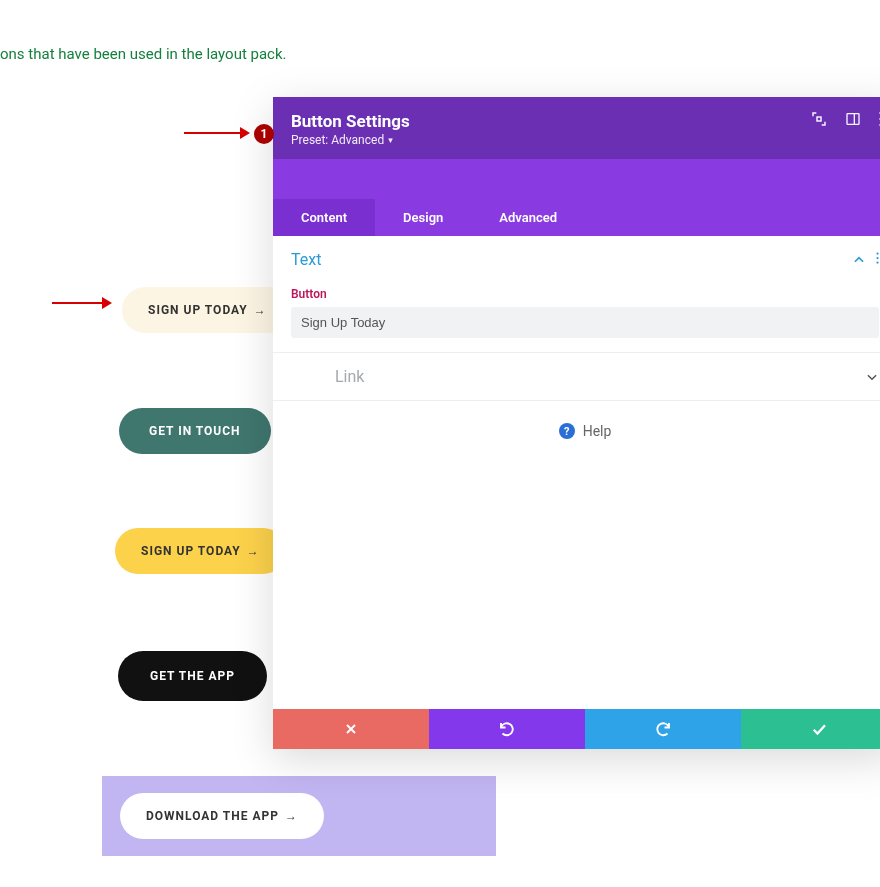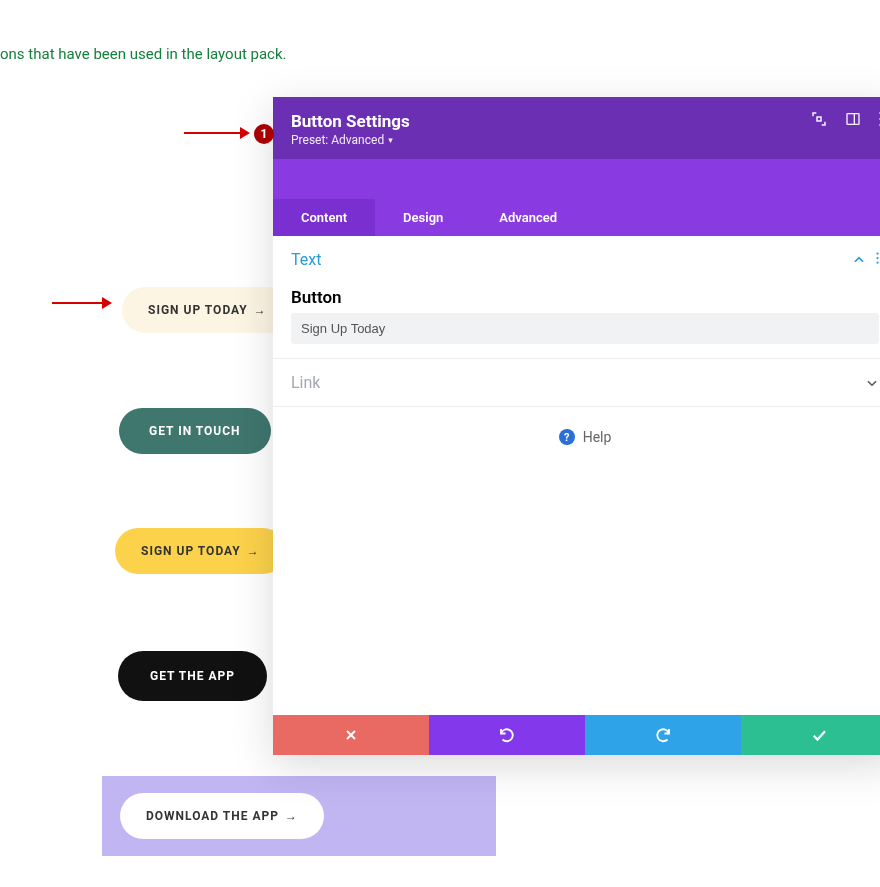--- a/index.html
+++ b/index.html
@@ -183,27 +183,27 @@
   }
   .section-header {
     display:flex;
     align-items:center;
     justify-content:space-between;
     padding:14px 18px;
     cursor:pointer;
   }
   .section-title { font-size:16px; font-weight:400; }
   .section-title.active { color:#2a9bd6; }
-  .section-title.muted { color:#a3a9b0; }
+  .section-title.muted { color:#a3a9b0;margin-left:44px; }
   .section-ctrl { display:flex; align-items:center; gap:10px; color:#2a9bd6; }
   .section-ctrl .kebab { color:#2a9bd6; font-size:16px; }
   .section-ctrl.muted { color:#555; }
 
   .field-block { padding: 0 18px 14px 18px; }
-  .field-label { font-size:17px; font-weight:600; color:#000000; margin: 4px 0 6px 0; }
+  .field-label { font-size:12px; font-weight:600; color:#be185d; margin: 4px 0 6px 0; }
   .text-input {
     background:#f0f2f4;
     border:none;
     border-radius:3px;
     width:100%;
     padding:8px 10px;
     font-size:13px;
     color:#555;
     outline:none;
   }

